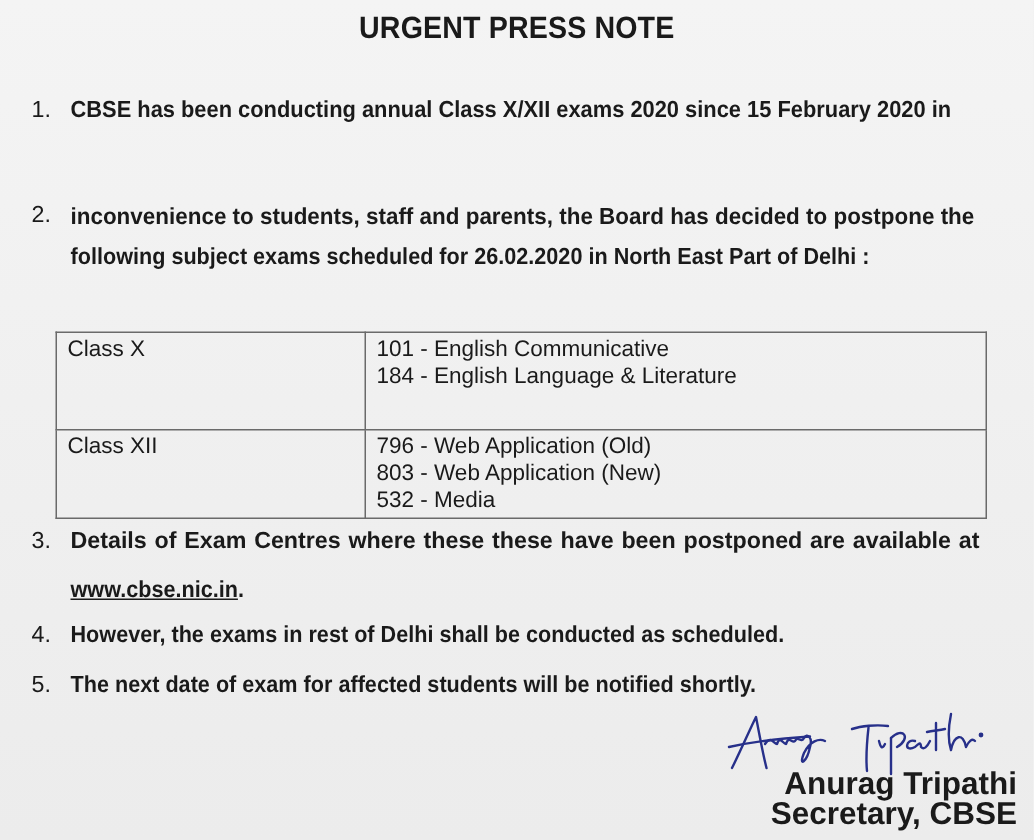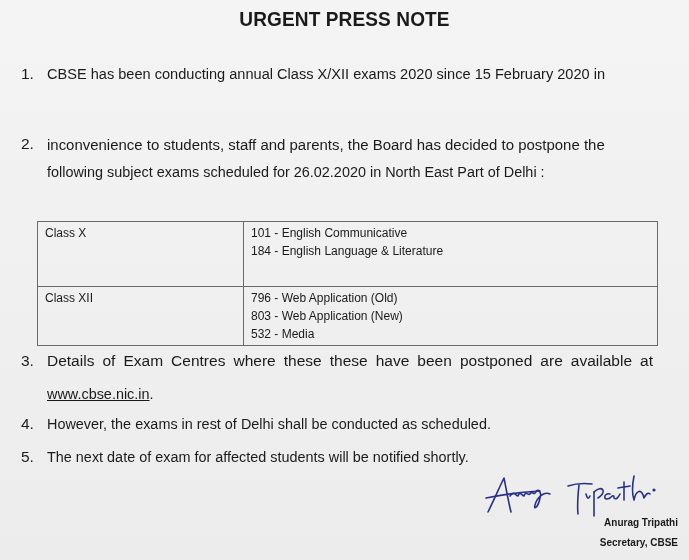--- a/index.html
+++ b/index.html
@@ -9,33 +9,33 @@
       font-family: "Liberation Sans", sans-serif;
       color: #1a1a1a;
       position: relative;
     }
     .page { position: absolute; left: 0; top: 0; width: 689px; height: 560px;
       background: linear-gradient(180deg, #f4f4f4 0%, #efefef 60%, #ececec 100%); }
     .title { position: absolute; top: 7px; left: 0; width: 689px; text-align: center;
       font-weight: bold; font-size: 20.5px; letter-spacing: 0.1px; transform: scaleX(0.93); }
     .item { position: absolute; font-size: 15.5px; line-height: 26px; }
     .num { position: absolute; left: 0; top: 0; }
-    .txt { position: absolute; left: 26px; top: 0; }
+    .txt { position: absolute; left: 26px; top: 0; font-weight: bold; }
     .justify { text-align: justify; text-align-last: justify; }
     .line { display: block; white-space: nowrap; transform-origin: left center; }
     table.exams { position: absolute; left: 37px; top: 221px; width: 621px; border-collapse: collapse;
-      font-size: 12px; }
+      font-size: 15px; }
     table.exams td { border: 1.5px solid #6a6a6a; vertical-align: top; padding: 2px 7px; line-height: 18px; }
     td.cls { width: 191px; }
     .row1 td { height: 60px; }
     .row2 td { height: 49px; }
     .link { text-decoration: underline; color: #1a1a1a; }
     .sig { position: absolute; left: 484px; top: 472px; width: 200px; height: 48px; }
     .signer { position: absolute; right: 11px; top: 513px; text-align: right; font-weight: bold;
-      font-size: 10px; line-height: 20px; margin-left: 24px; }
+      font-size: 21px; line-height: 20px; margin-left: 24px; }
   </style>
 </head>
 <body>
 
 <div class="page">
 
   <div class="title">URGENT PRESS NOTE</div>
 
   <div class="item" style="left:21px; top:61px; width:632px;">
     <span class="num">1.</span>

